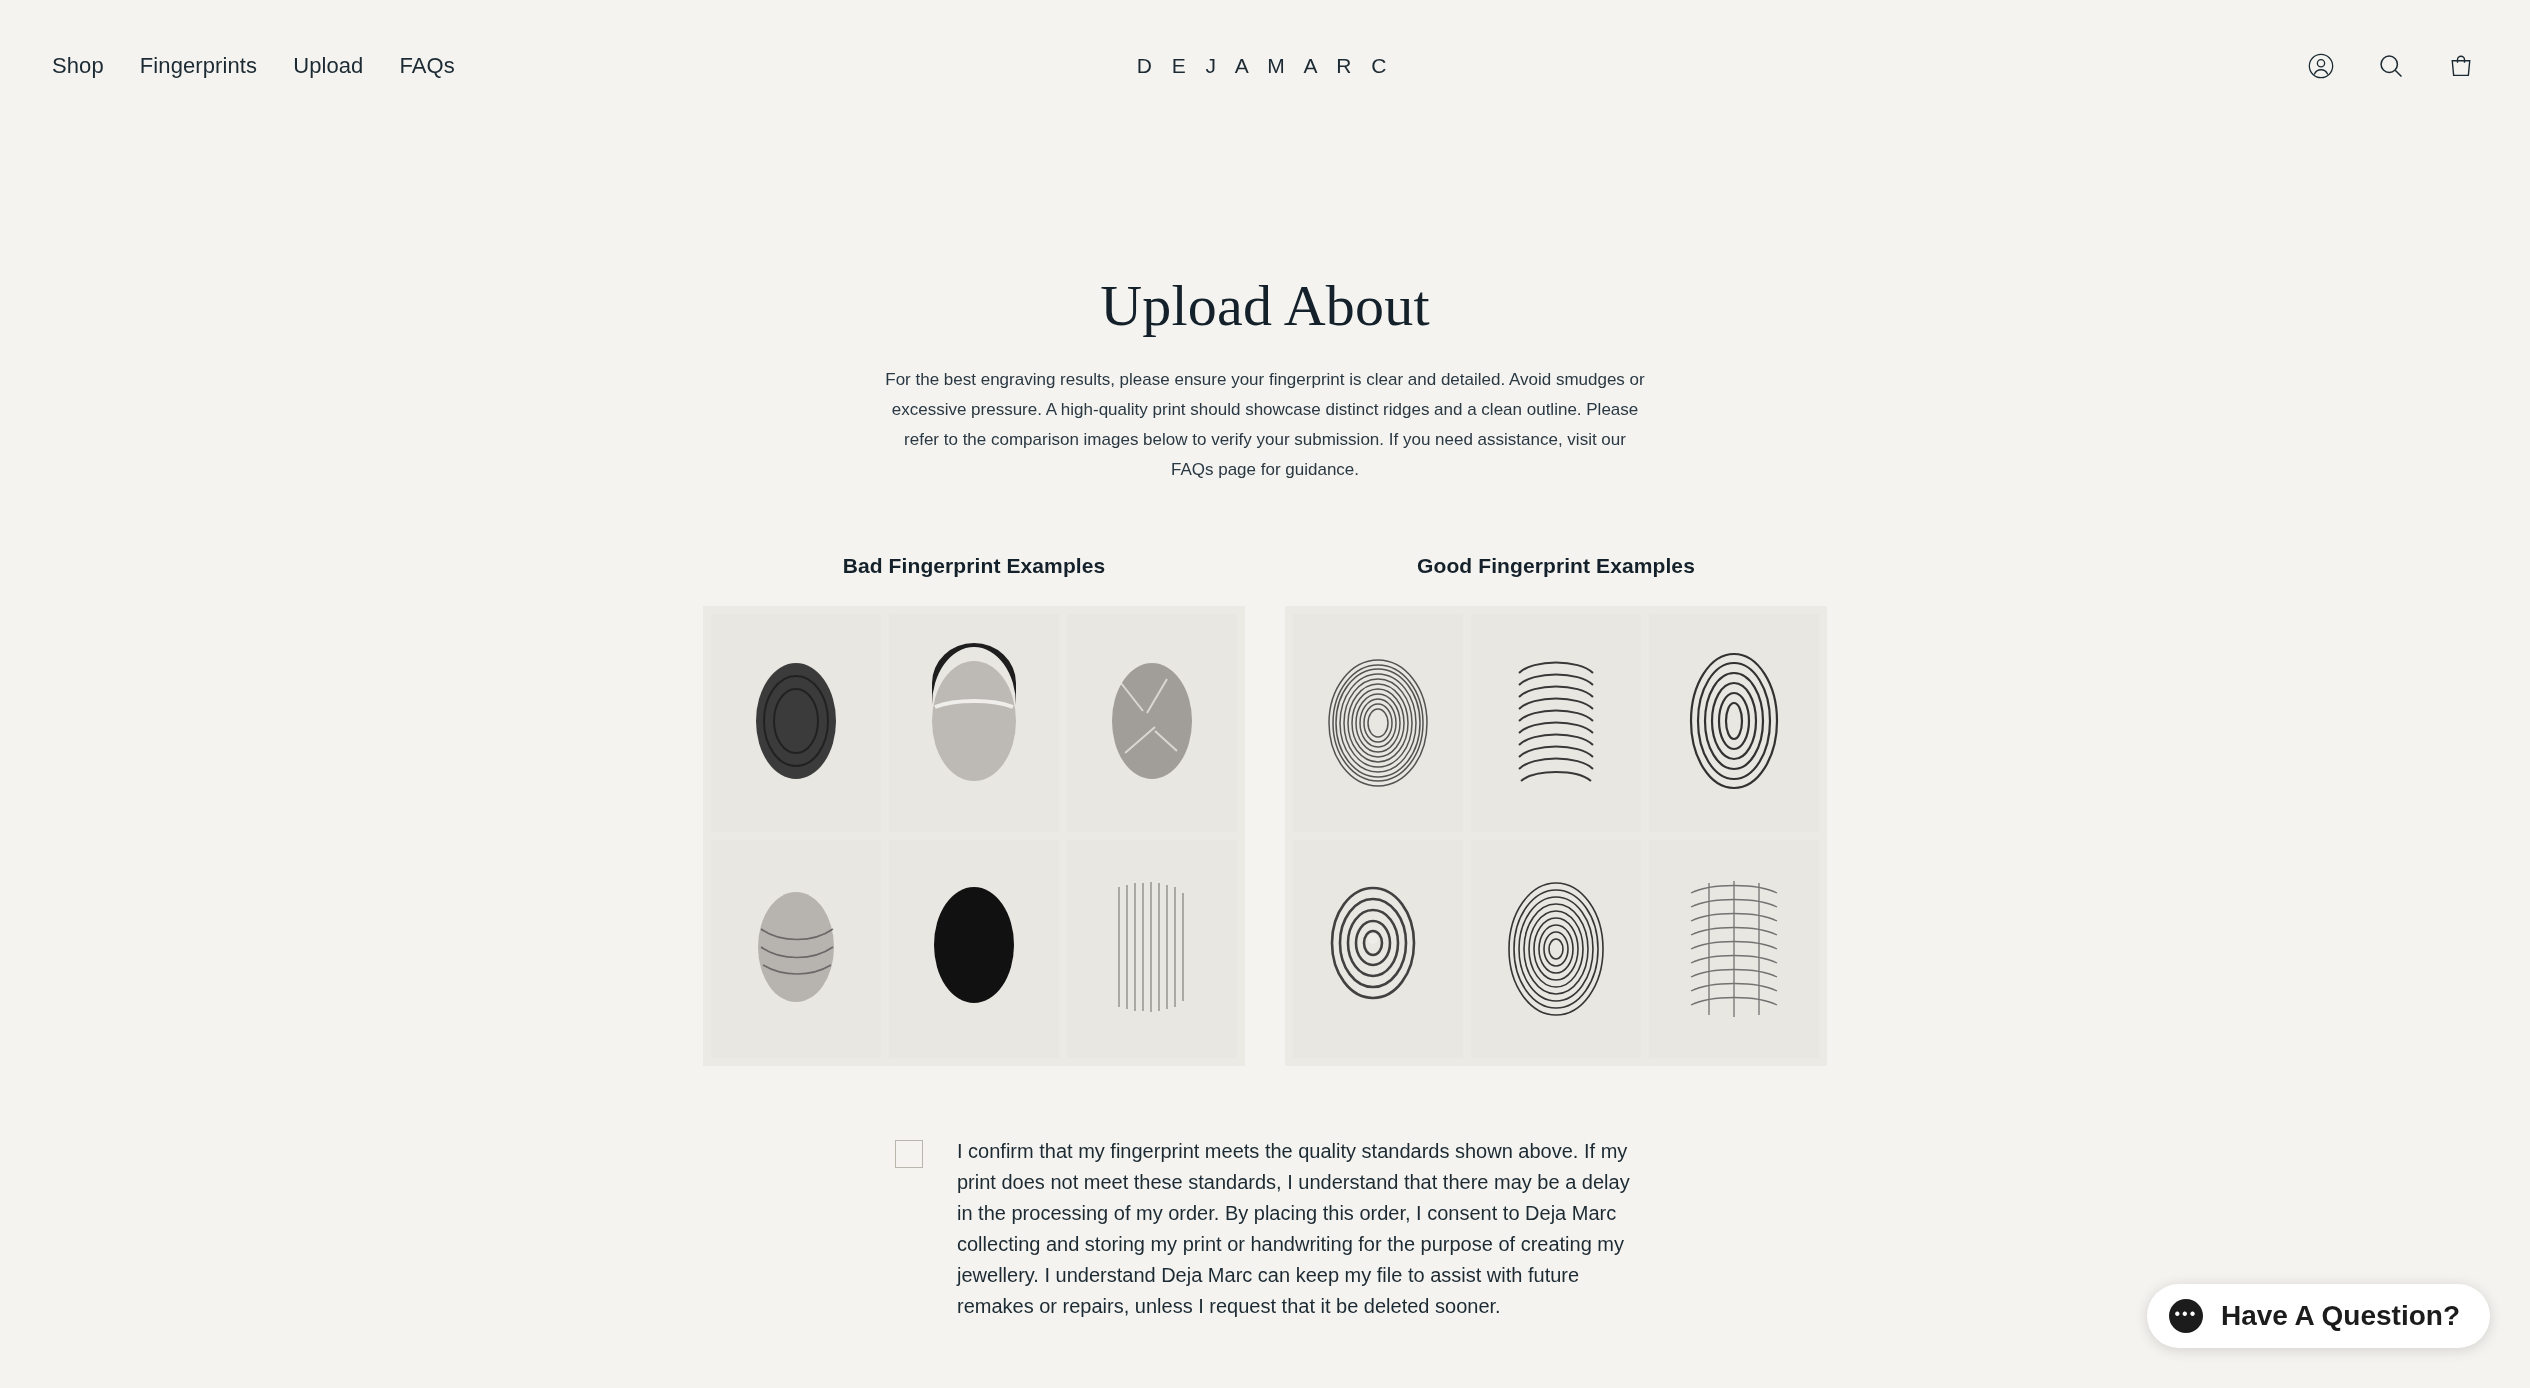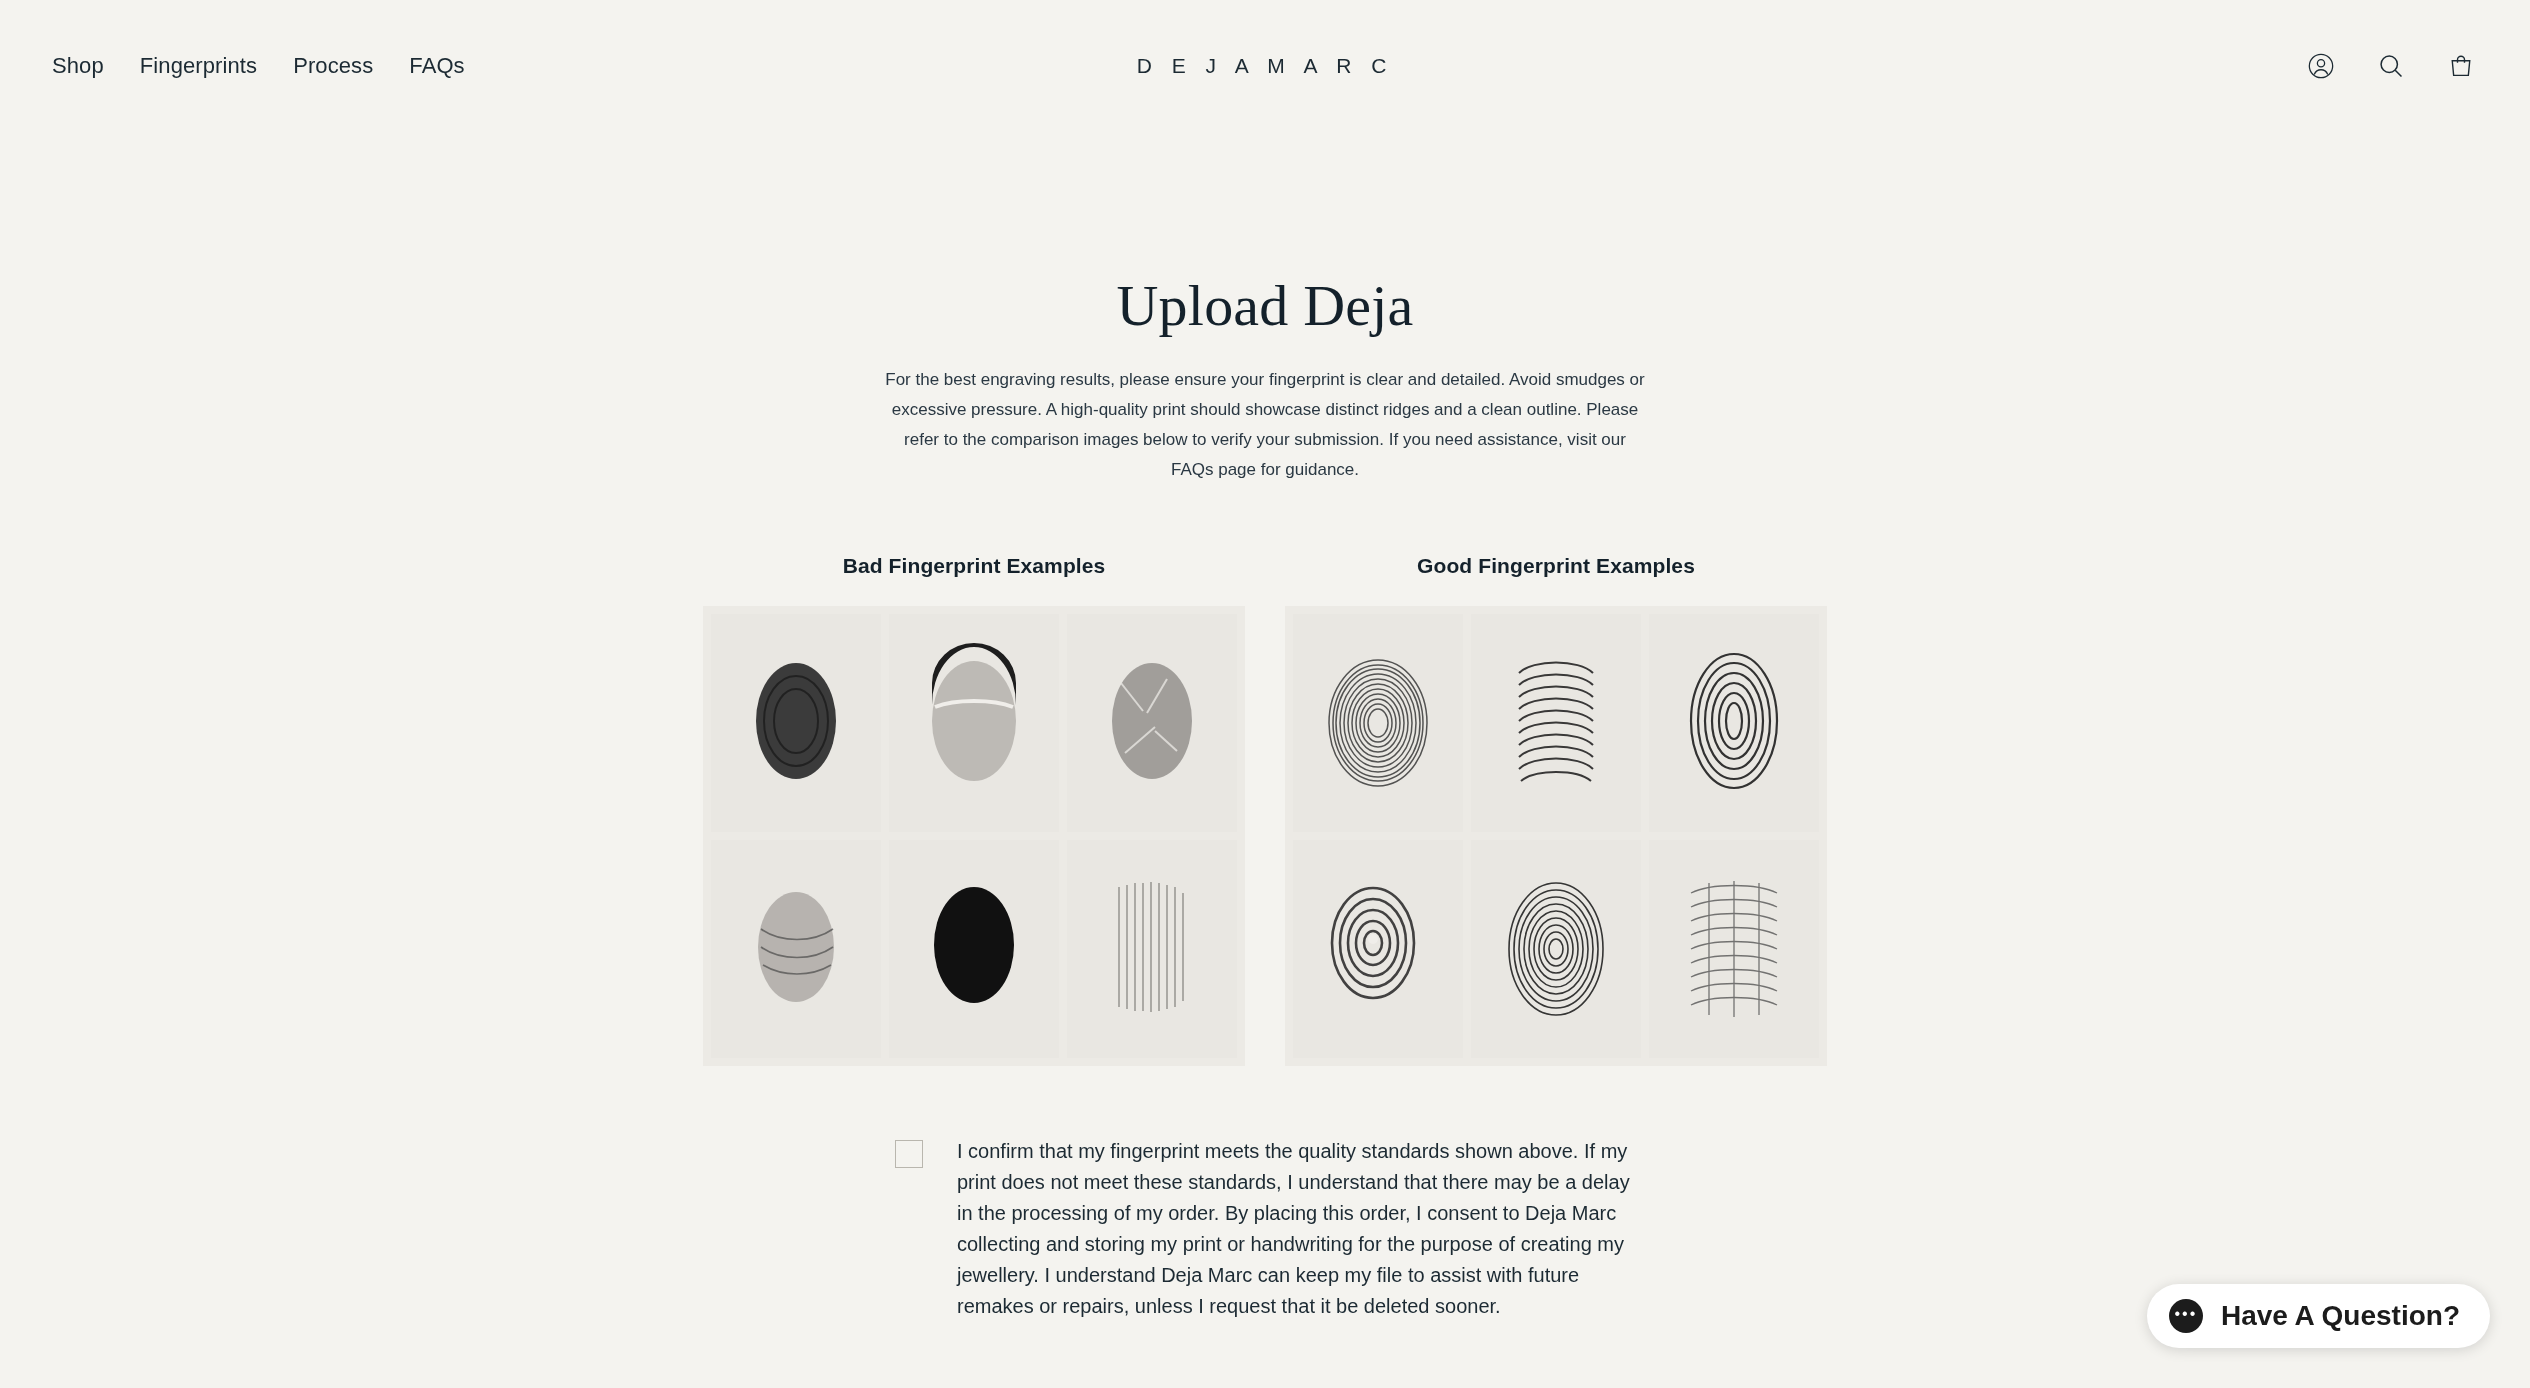--- a/index.html
+++ b/index.html
@@ -194,21 +194,21 @@
     white-space: nowrap;
   }
 </style>
 </head>
 <body>
 
 <header class="site-header">
   <nav class="nav-left">
     <a class="nav-link">Shop</a>
     <a class="nav-link">Fingerprints</a>
-    <a class="nav-link">Process</a>
+    <a class="nav-link">Upload</a>
     <a class="nav-link">FAQs</a>
   </nav>
 
   <div class="brand">D E J A   M A R C</div>
 
   <div class="nav-right">
     <span class="icon-btn">
       <svg width="28" height="28" viewBox="0 0 24 24" fill="none" stroke="currentColor" stroke-width="1.1">
         <circle cx="12" cy="12" r="10"></circle>
         <circle cx="12" cy="9.6" r="3.1"></circle>
@@ -224,21 +224,21 @@
     <span class="icon-btn">
       <svg width="28" height="28" viewBox="0 0 24 24" fill="none" stroke="currentColor" stroke-width="1.2">
         <path d="M4.5 7.5h15l-1.2 12.5H5.7z"></path>
         <path d="M9 9.3V6.6a3 3 0 0 1 6 0v2.7"></path>
       </svg>
     </span>
   </div>
 </header>
 
 <main class="main">
-  <h1 class="page-title">Upload Deja</h1>
+  <h1 class="page-title">Upload About</h1>
   <p class="intro">For the best engraving results, please ensure your fingerprint is clear and detailed. Avoid smudges or excessive pressure. A high-quality print should showcase distinct ridges and a clean outline. Please refer to the comparison images below to verify your submission. If you need assistance, visit our FAQs page for guidance.</p>
 
   <section class="examples">
 
     <div class="example-col">
       <div class="example-heading">Bad Fingerprint Examples</div>
       <div class="grid">
         <div class="thumb">
           <svg class="print" viewBox="0 0 110 160">
             <ellipse cx="55" cy="78" rx="40" ry="58" fill="#3b3b3b"></ellipse>

